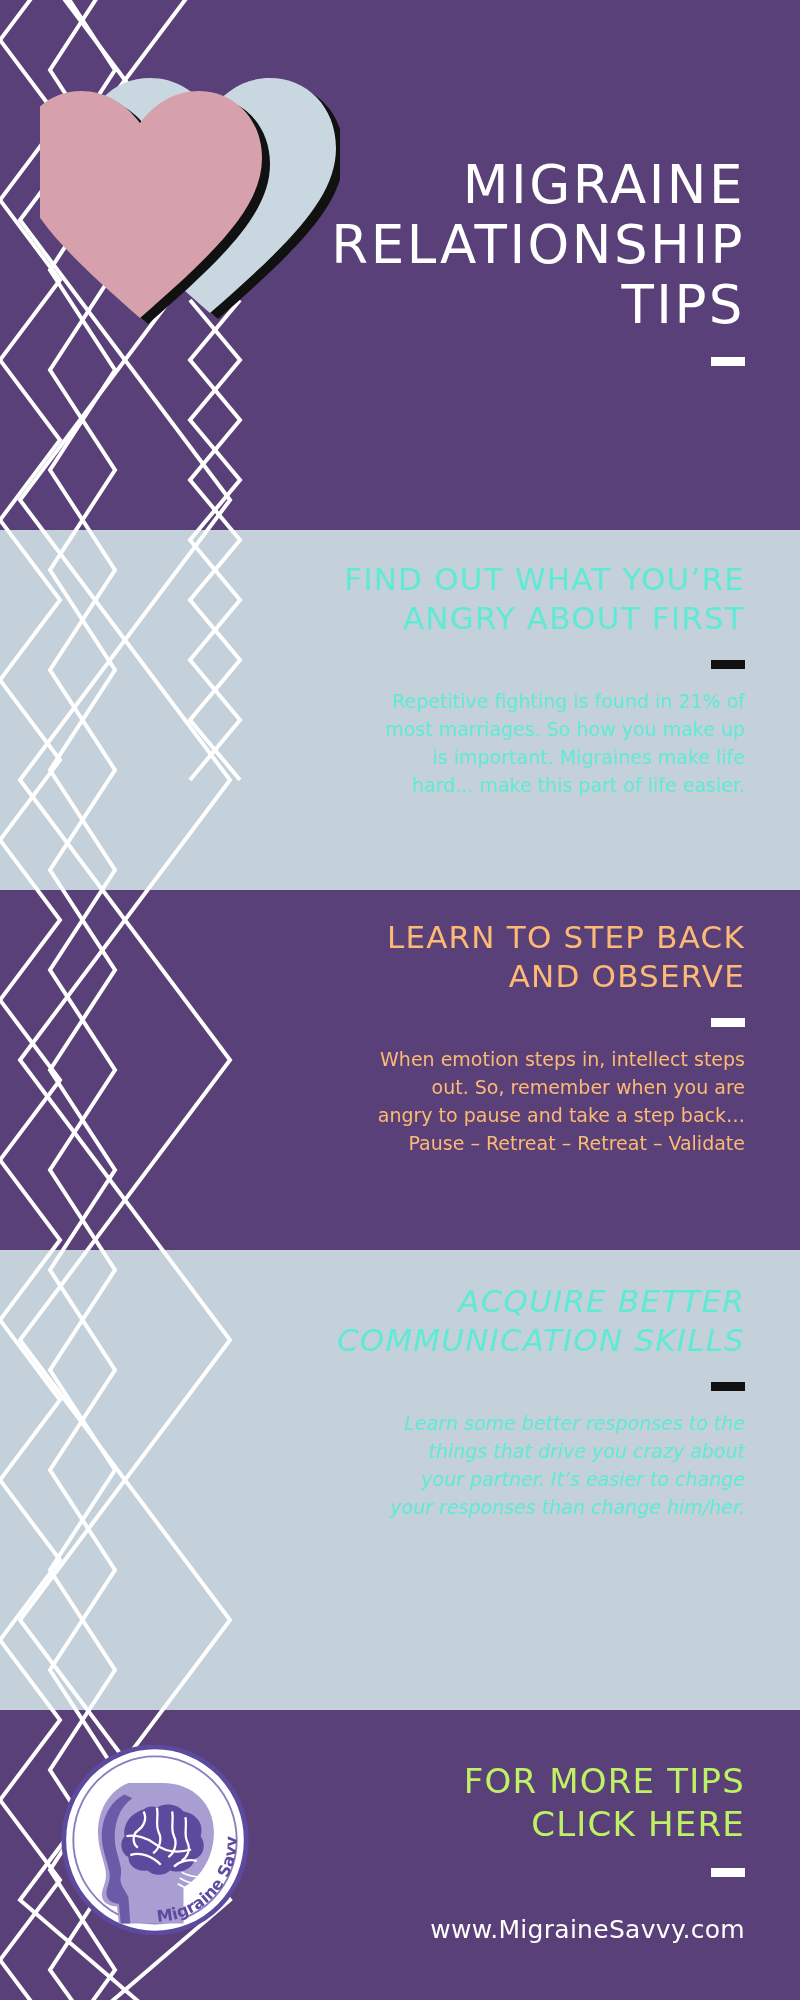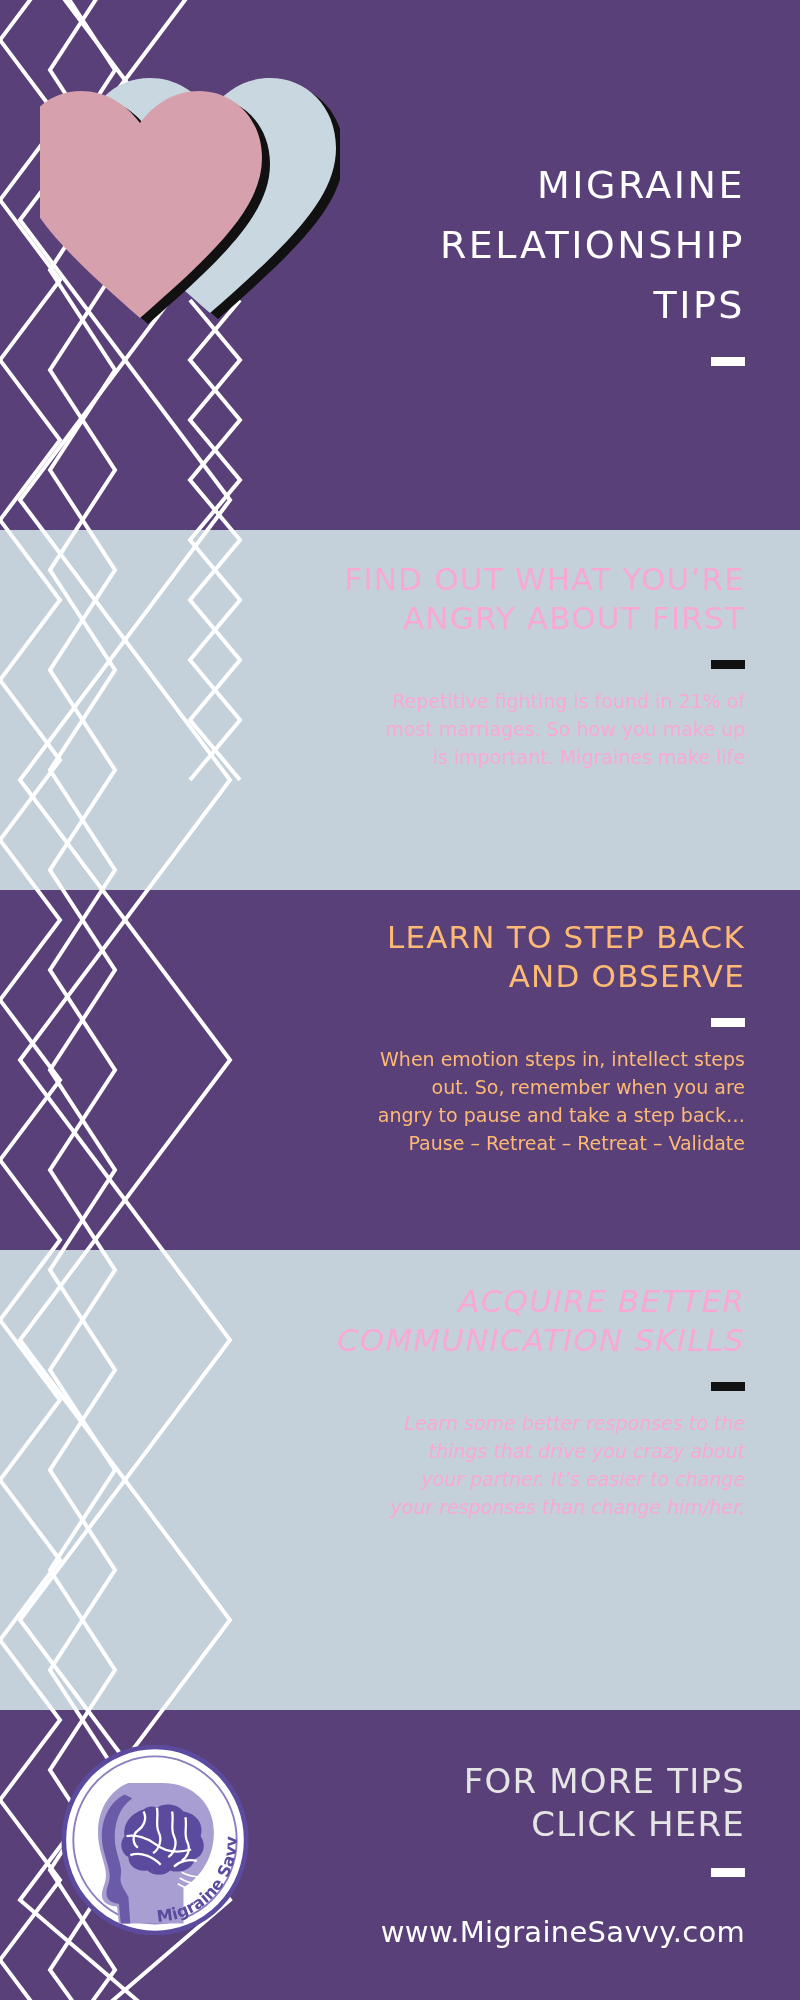--- a/index.html
+++ b/index.html
@@ -57,21 +57,21 @@
     position: absolute;
     right: 55px;
     top: 155px;
     width: 430px;
     text-align: right;
     z-index: 5;
   }
   .hero-title .line {
     display: block;
     color: #ffffff;
-    font-size: 38px;
+    font-size: 53px;
     line-height: 60px;
     letter-spacing: 2.5px;
     font-weight: 400;
   }
   .rule {
     display: block;
     margin-left: auto;
     margin-top: 22px;
     width: 34px;
     height: 9px;
@@ -99,21 +99,21 @@
     font-weight: 400;
     margin: 0;
   }
   .sec-body {
     font-size: 19px;
     line-height: 28px;
     margin: 0;
     font-weight: 400;
   }
   .on-light .sec-heading,
-  .on-light .sec-body { color: #f9a8d4; }
+  .on-light .sec-body { color: #5eead4; }
   .on-purple .sec-heading,
   .on-purple .sec-body { color: #fdba74; }
 
   
   #section-1 { top: 530px;  height: 180px; }
   #section-1 .inner { top: 30px; }
   #section-2 { top: 890px;  height: 180px; }
   #section-2 .inner { top: 28px; }
   #section-3 { top: 1250px; height: 180px; }
   #section-3 .inner { top: 32px; font-style: italic; }
@@ -136,33 +136,33 @@
   .footer-text {
     position: absolute;
     right: 55px;
     top: 1760px;
     width: 440px;
     text-align: right;
     z-index: 6;
   }
   .footer-text .line {
     display: block;
-    color: #e5e5e5;
+    color: #bef264;
     font-size: 34px;
     line-height: 43px;
     letter-spacing: 1.2px;
   }
   .url {
     position: absolute;
     right: 55px;
     top: 1915px;
     width: 500px;
     text-align: right;
     color: #ffffff;
-    font-size: 29px;
+    font-size: 25px;
     letter-spacing: 0.3px;
     z-index: 6;
   }
 </style>
 </head>
 <body>
 
 <div class="infographic">
 
   <div class="band purple hero"></div>
@@ -207,20 +207,21 @@
       <h2 class="sec-heading">
         <span>FIND OUT WHAT YOU’RE</span><br>
         <span>ANGRY ABOUT FIRST</span>
       </h2>
       <span class="rule dark"></span>
       <div class="heading-gap"></div>
       <p class="sec-body">
         <span>Repetitive fighting is found in 21% of</span><br>
         <span>most marriages. So how you make up</span><br>
         <span>is important. Migraines make life</span><br>
+        <span>hard... make this part of life easier.</span>
       </p>
     </div>
   </div>
 
   <div class="section on-purple" id="section-2">
     <div class="inner">
       <h2 class="sec-heading">
         <span>LEARN TO STEP BACK</span><br>
         <span>AND OBSERVE</span>
       </h2>

